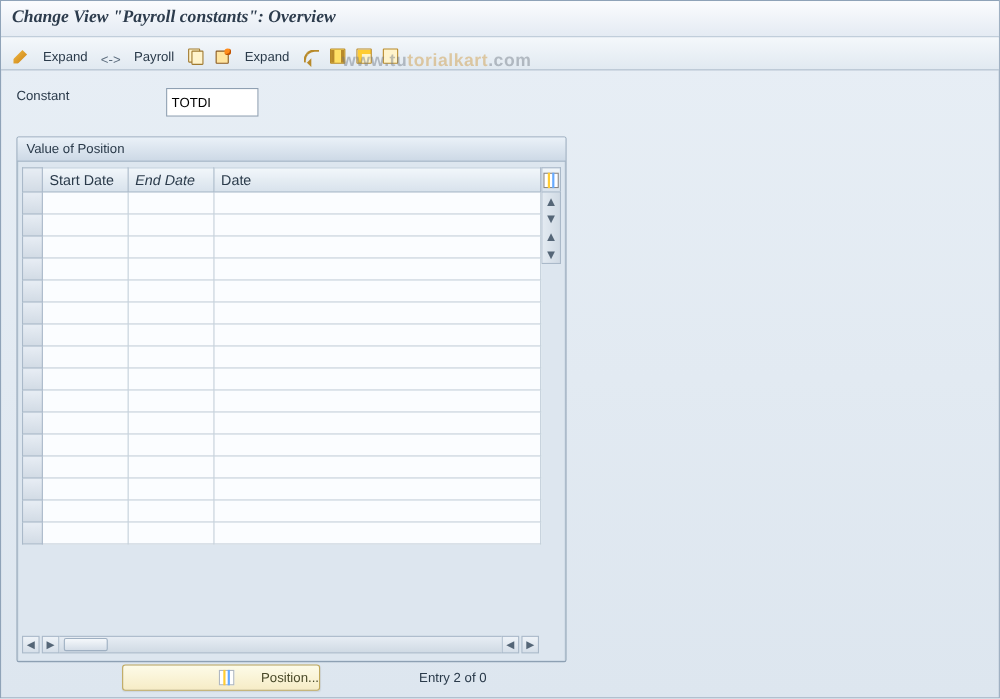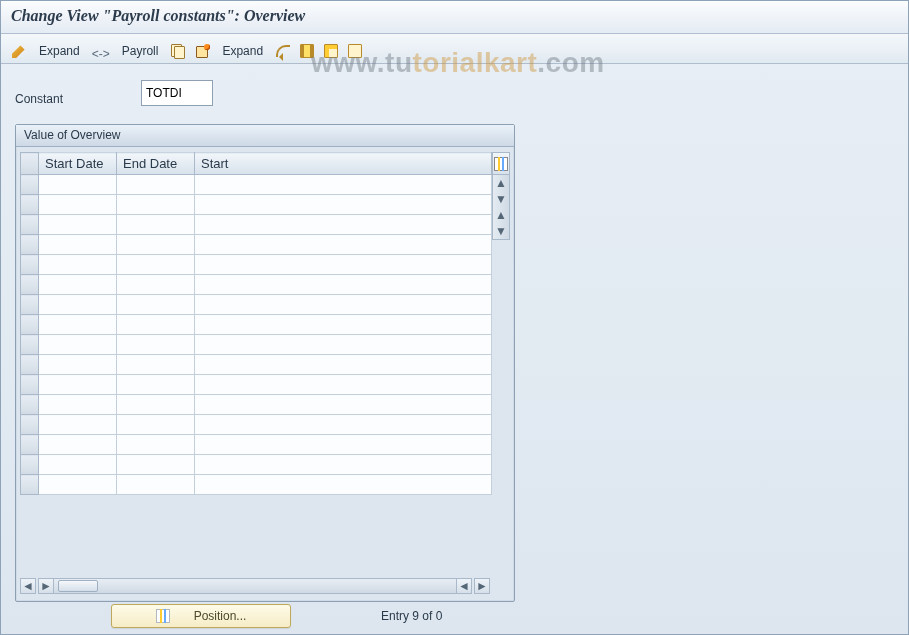--- a/index.html
+++ b/index.html
@@ -98,25 +98,25 @@
   .ico-config { width:14px; height:14px; background:#fff; border:1px solid #888; position:relative;}
   .ico-config::after{
     content:""; position:absolute; width:2px; height:14px; left:3px; top:-1px;
     background:#ffcc33; box-shadow:4px 0 0 #66aaff;
   }
 
   .content {
     padding: 10px 14px;
   }
   .field-row {
-    display: flex; align-items: flex-end; gap: 6px; margin: 6px 0 18px 0;
+    display: flex; align-items: flex-start; gap: 16px; margin: 6px 0 18px 0;
   }
   .field-label { width: 120px; color: #2a3a4a; }
   .field-input {
-    width: 72px; height: 20px;
+    width: 84px; height: 20px;
     border: 1px solid #8fa0b2; background: #fff;
     padding: 12px 4px; font-size:12px; font-family:inherit;
   }
 
   .grid-frame {
     width: 500px;
     border: 1px solid #8da0b3;
     background: #dde6ef;
     border-radius: 2px;
     box-shadow: 0 0 0 1px #cfdbe7 inset;
@@ -156,21 +156,21 @@
     border: 1px solid #c3cfda;
     background: #fbfdff;
   }
   table.grid td { padding: 0 4px; }
   th.rowsel, td.rowsel {
     width: 18px;
     background: linear-gradient(180deg,#e7edf4,#d2dbe5) !important;
     border:1px solid #aab9c9 !important;
   }
   .col-start { width: 78px; }
-  .col-end   { width: 78px; }
+  .col-end   { width: 78px; font-style: italic; }
   .col-value { width: auto; }
 
   .vscroll {
     width: 18px;
     background: linear-gradient(90deg,#e4ebf2,#d0dae4);
     border: 1px solid #aab9c9;
     display: flex; flex-direction: column; justify-content: space-between;
     align-items: center;
   }
   .scroll-btn {
@@ -214,38 +214,38 @@
 
   .footer {
     position: absolute;
     left: 0; right: 0; bottom: 6px;
     display: flex; align-items: center;
     padding: 0 40px 0 110px;
     gap: 90px;
   }
   .pos-btn {
     width: 180px; height: 24px;
-    display:flex; align-items:center; justify-content:center;
+    display:flex; align-items:center; justify-content:flex-end;
     gap: 24px;
     background: linear-gradient(180deg,#fdfbe8,#f6ecc6);
     border:1px solid #c0a85a; border-radius:3px;
     color:#4a4a2a; cursor:pointer;
     box-shadow: 0 1px 1px rgba(0,0,0,0.08);
   }
   .pos-btn .mini-ico{ width:14px; height:14px; background:#fff; border:1px solid #b0b8c2; position:relative;}
   .pos-btn .mini-ico::after{
     content:""; position:absolute; width:2px; height:14px; left:3px; top:-1px;
     background:#ffcc33; box-shadow:4px 0 0 #66aaff;
   }
   .entry-text { color:#2a3a4a; }
 
   
   .watermark {
     position:absolute; top:46px; left:310px;
-    font-size:28px; font-weight:bold;
+    font-size:16px; font-weight:bold;
     color: rgba(207,150,60,0.45);
     letter-spacing:0.5px;
     pointer-events:none;
     font-family: Arial, sans-serif;
   }
   .watermark .grey { color: rgba(110,120,130,0.45); }
 </style>
 </head>
 <body>
 
@@ -286,31 +286,31 @@
   </div>
 
   <div class="content">
 
     <div class="field-row">
       <div class="field-label">Constant</div>
       <input class="field-input" value="TOTDI" style="">
     </div>
 
     <div class="grid-frame">
-      <div class="grid-title">Value of Overview</div>
+      <div class="grid-title">Value of Position</div>
 
       <div class="grid-body">
         <div class="grid-table-wrap">
           <table class="grid">
             <thead>
               <tr>
                 <th class="rowsel"></th>
                 <th class="col-start">Start Date</th>
                 <th class="col-end">End Date</th>
-                <th class="col-value">Start</th>
+                <th class="col-value">Date</th>
               </tr>
             </thead>
             <tbody>
                 <tr>
                   <td class="rowsel"></td>
                   <td></td>
                   <td></td>
                   <td></td>
                 </tr>
                 <tr>
@@ -452,16 +452,16 @@
         <div class="hscroll-gap"></div>
       </div>
     </div>
   </div>
 
   <div class="footer">
     <div class="pos-btn">
       <div class="mini-ico"></div>
       <span>Position...</span>
     </div>
-    <div class="entry-text">Entry 9 of 0</div>
+    <div class="entry-text">Entry 2 of 0</div>
   </div>
 
 </div>
 
 </body></html>

